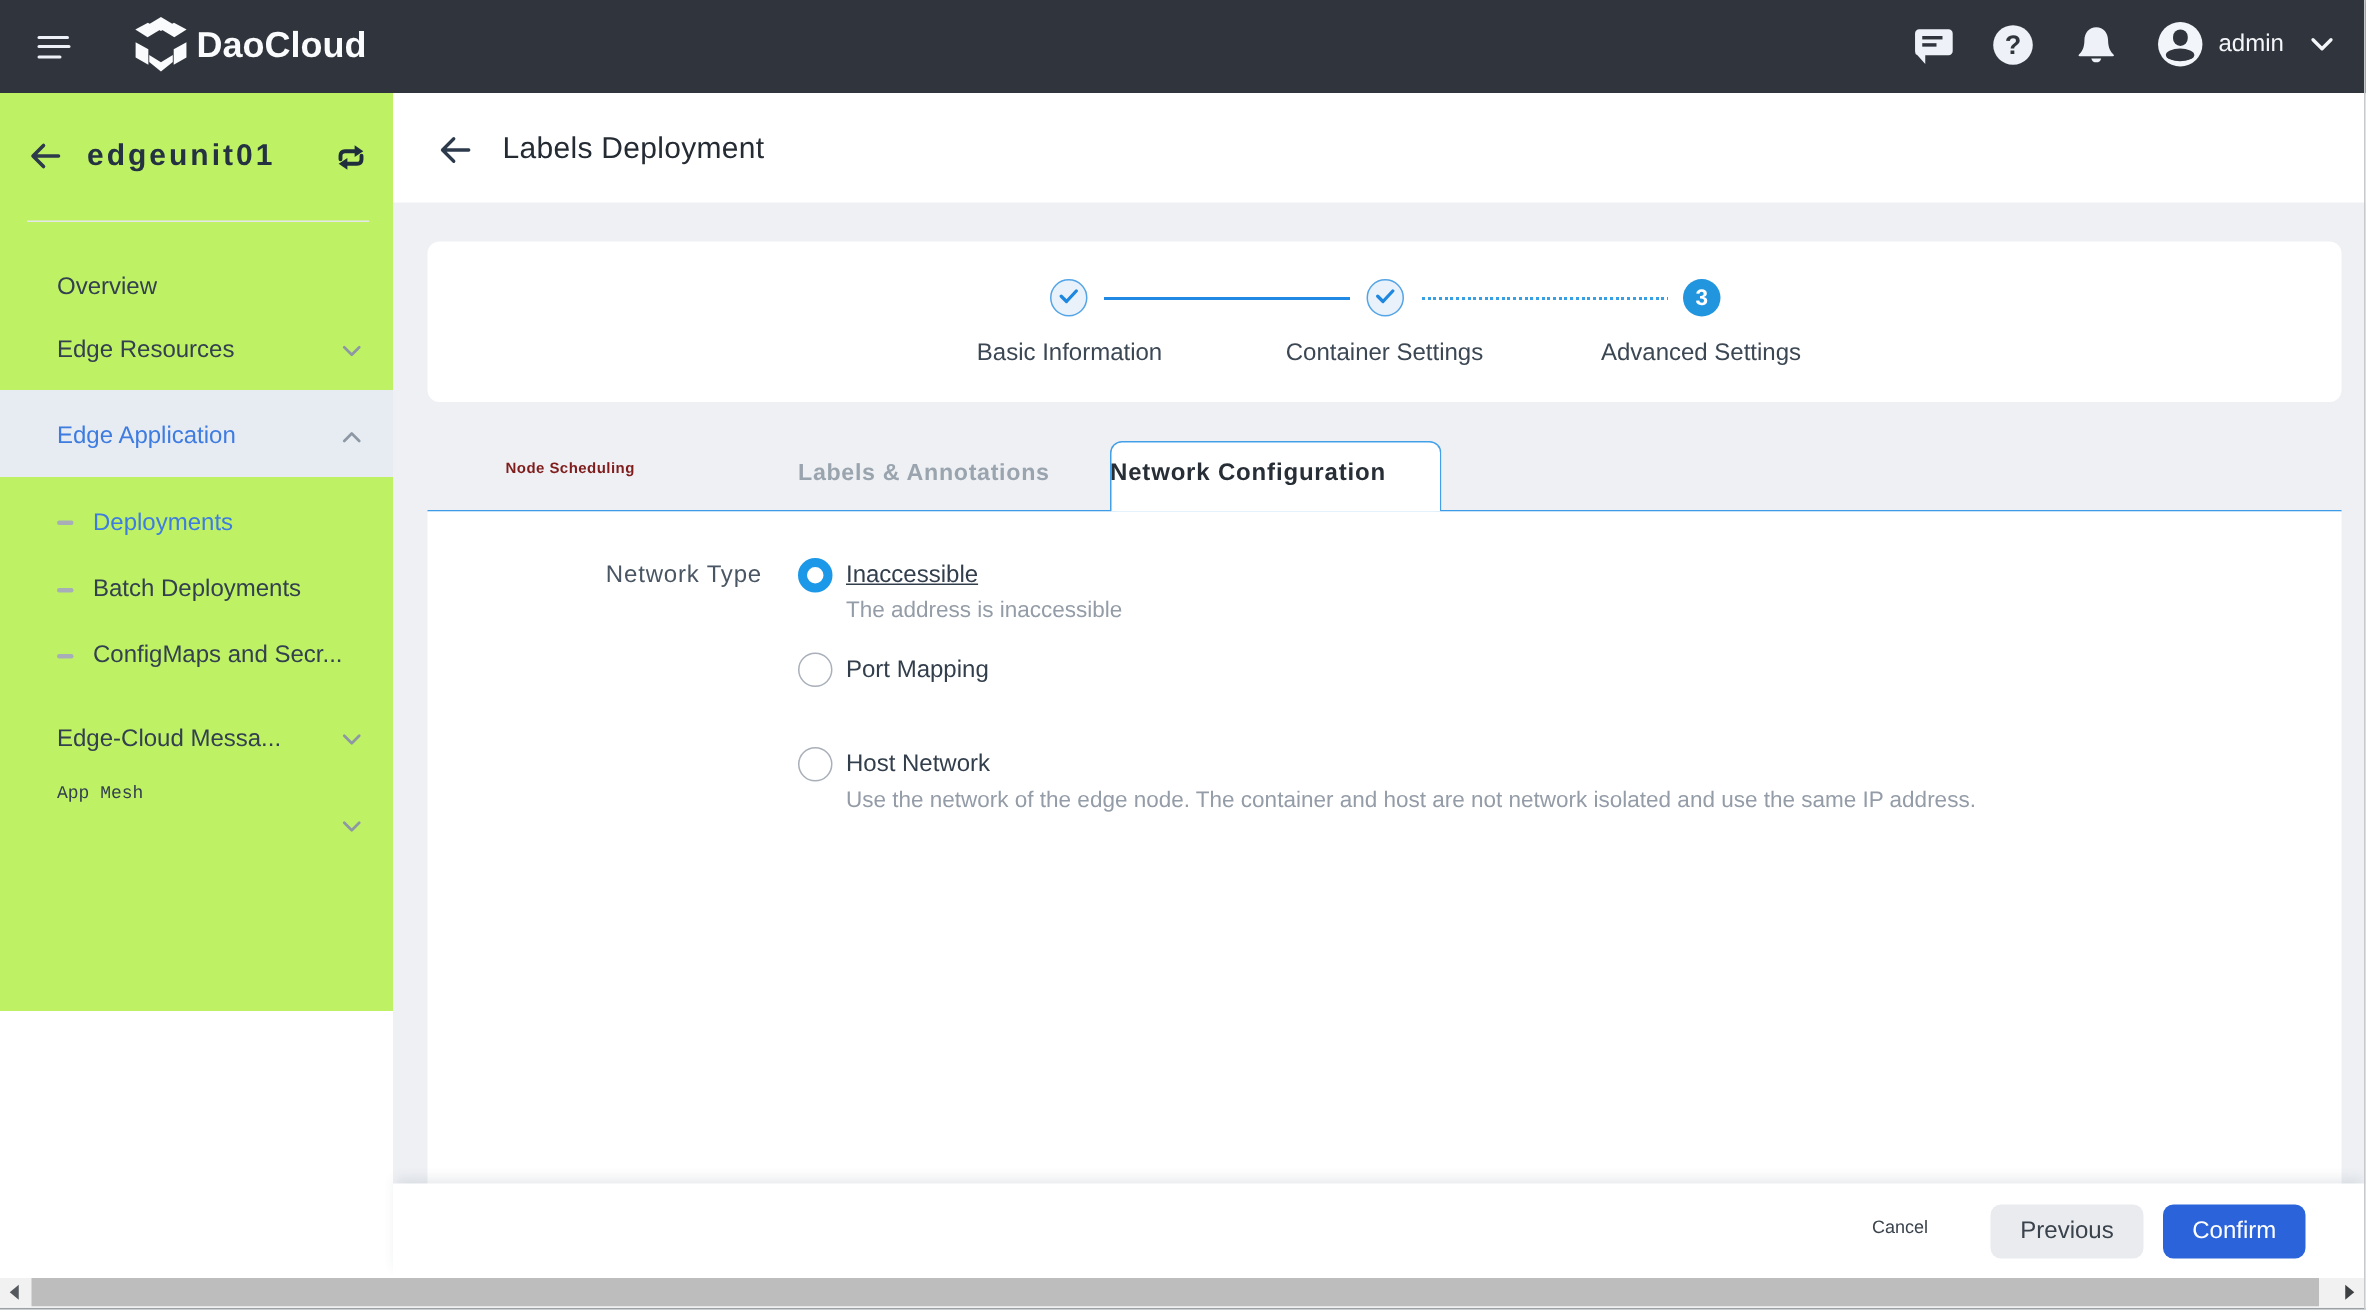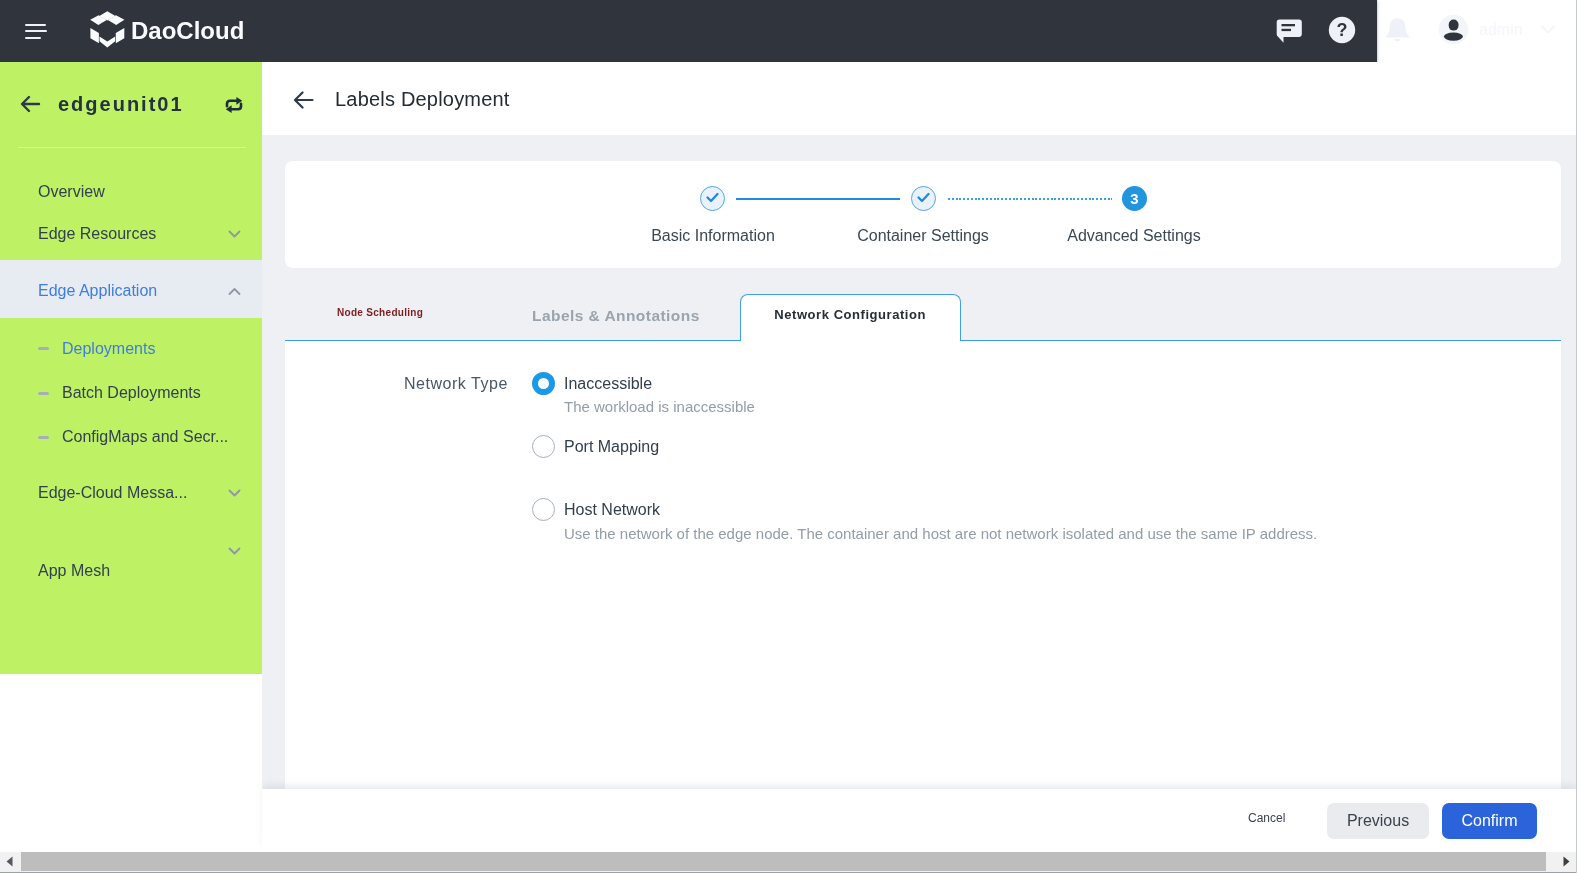--- a/index.html
+++ b/index.html
@@ -5,21 +5,21 @@
   * { margin:0; padding:0; box-sizing:border-box; }
   html,body { width:1577px; height:873px; overflow:hidden; background:#fff;
     font-family:"Liberation Sans", sans-serif; }
   .abs { position:absolute; }
 </style>
 </head>
 <body>
 
 <div class="abs" style="left:262px;top:62px;width:1315px;height:790px;background:#eef0f4;"></div>
 
-<div class="abs" id="header" style="left:0;top:0;width:1377px;height:62px;background:#30343c;box-shadow:0 1px 3px rgba(0,0,0,.35);">
+<div class="abs" id="header" style="left:0;top:0;width:1577px;height:62px;background:#30343c;box-shadow:0 1px 3px rgba(0,0,0,.35);">
 
   <div class="abs" style="left:25px;top:23.5px;width:21px;height:2px;background:#eef2f8;border-radius:2px;"></div>
   <div class="abs" style="left:25px;top:30px;width:22px;height:2px;background:#eef2f8;border-radius:2px;"></div>
   <div class="abs" style="left:25px;top:37px;width:16px;height:2px;background:#eef2f8;border-radius:2px;"></div>
 
   <svg class="abs" style="left:88px;top:10px;" width="40" height="42" viewBox="3 6 40 42">
     <g fill="#fafbfd">
       <polygon points="22.3,7.3 30.4,12.1 22.3,16.6 14.3,12.1"></polygon>
       <polygon points="5.2,15.7 13.6,11.2 21.7,15.9 13.4,20.9"></polygon>
       <polygon points="39.4,15.7 31.0,11.2 22.9,15.9 31.2,20.9"></polygon>
@@ -87,21 +87,21 @@
   <div class="abs" style="left:62px;top:278px;color:#3e7ce0;font-size:16px;">Deployments</div>
   <div class="abs" style="left:38px;top:330px;width:11px;height:2.6px;border-radius:2px;background:#a7aeb8;"></div>
   <div class="abs" style="left:62px;top:322px;color:#33404f;font-size:16px;">Batch Deployments</div>
   <div class="abs" style="left:38px;top:374px;width:11px;height:2.6px;border-radius:2px;background:#a7aeb8;"></div>
   <div class="abs" style="left:62px;top:366px;color:#33404f;font-size:16px;">ConfigMaps and Secr...</div>
 
   <div class="abs" style="left:38px;top:422px;color:#33404f;font-size:16px;">Edge-Cloud Messa...</div>
   <svg class="abs" style="left:228px;top:427px;" width="13" height="9" viewBox="0 0 13 9">
       <polyline points="1.5,1.5 6.5,6.5 11.5,1.5" fill="none" stroke="#8e98a4" stroke-width="1.8" stroke-linecap="round" stroke-linejoin="round"></polyline>
     </svg>
-  <div class="abs" style="left:38px;top:500px;color:#33404f;font-size:16px;">App Mesh</div>
+  <div class="abs" style="left:38px;top:460px;color:#33404f;font-size:12px;font-family:Liberation Mono, monospace;">App Mesh</div>
   <svg class="abs" style="left:228px;top:485px;" width="13" height="9" viewBox="0 0 13 9">
       <polyline points="1.5,1.5 6.5,6.5 11.5,1.5" fill="none" stroke="#8e98a4" stroke-width="1.8" stroke-linecap="round" stroke-linejoin="round"></polyline>
     </svg>
 </div>
 
 <div class="abs" style="left:262px;top:62px;width:1315px;height:73px;background:#fff;">
   <svg class="abs" style="left:31px;top:29px;" width="21" height="18" viewBox="0 0 21 18">
     <path d="M9.5 1.5 L2 9 L9.5 16.5 M2.4 9 H19.5" fill="none" stroke="#2c3a4c" stroke-width="2.2" stroke-linecap="round" stroke-linejoin="round"></path>
   </svg>
   <div class="abs" style="left:73px;top:26px;color:#252b33;font-size:20px;font-weight:500;letter-spacing:0.2px;">Labels Deployment</div>
@@ -127,28 +127,28 @@
 
   <div class="abs" style="left:347px;top:66px;width:162px;text-align:center;color:#3c4754;font-size:16px;">Basic Information</div>
   <div class="abs" style="left:557px;top:66px;width:162px;text-align:center;color:#3c4754;font-size:16px;">Container Settings</div>
   <div class="abs" style="left:768px;top:66px;width:162px;text-align:center;color:#3c4754;font-size:16px;">Advanced Settings</div>
 </div>
 
 <div class="abs" style="left:285px;top:339.5px;width:1276px;height:1px;background:#3d9ce8;"></div>
 <div class="abs" style="left:337px;top:307px;color:#7f1d1d;font-size:10px;font-weight:bold;letter-spacing:0.3px;">Node Scheduling</div>
 <div class="abs" style="left:532px;top:307px;color:#9aa4ae;font-size:15.5px;font-weight:bold;letter-spacing:0.45px;">Labels &amp; Annotations</div>
 <div class="abs" style="left:740px;top:294px;width:221px;height:47px;background:#fff;border:1px solid #42a0e8;border-bottom:none;border-radius:8px 8px 0 0;"></div>
-<div class="abs" style="left:740px;top:307px;width:186px;text-align:right;color:#272e36;font-size:13px;font-weight:bold;letter-spacing:0.55px;">Network Configuration</div>
+<div class="abs" style="left:740px;top:307px;width:186px;text-align:left;color:#272e36;font-size:16px;font-weight:bold;letter-spacing:0.55px;">Network Configuration</div>
 
 <div class="abs" style="left:285px;top:340.5px;width:1276px;height:449px;background:#fff;">
   <div class="abs" style="left:103px;top:34px;width:120px;text-align:right;color:#4a5663;font-size:16px;letter-spacing:0.55px;">Network Type</div>
 
   <div class="abs" style="left:247px;top:31.5px;width:23px;height:23px;border-radius:50%;background:#fff;border:6px solid #1c98e8;"></div>
-  <div class="abs" style="left:279px;top:34px;color:#323e4b;font-size:16px;">Inaccessible</div>
-  <div class="abs" style="left:279px;top:57px;color:#939ca7;font-size:15px;">The workload is inaccessible</div>
+  <div class="abs" style="left:279px;top:34px;color:#323e4b;font-size:16px;text-decoration:underline;">Inaccessible</div>
+  <div class="abs" style="left:279px;top:57px;color:#939ca7;font-size:15px;">The address is inaccessible</div>
 
   <div class="abs" style="left:247px;top:94.5px;width:23px;height:23px;border-radius:50%;background:#fff;border:1.5px solid #a9b0ba;"></div>
   <div class="abs" style="left:279px;top:97px;color:#323e4b;font-size:16px;">Port Mapping</div>
 
   <div class="abs" style="left:247px;top:157.5px;width:23px;height:23px;border-radius:50%;background:#fff;border:1.5px solid #a9b0ba;"></div>
   <div class="abs" style="left:279px;top:160px;color:#323e4b;font-size:16px;">Host Network</div>
   <div class="abs" style="left:279px;top:184px;color:#939ca7;font-size:15px;">Use the network of the edge node. The container and host are not network isolated and use the same IP address.</div>
 </div>
 
 <div class="abs" style="left:262px;top:789px;width:1315px;height:63px;background:#fff;box-shadow:0 -5px 8px -2px rgba(60,70,90,.12);">

